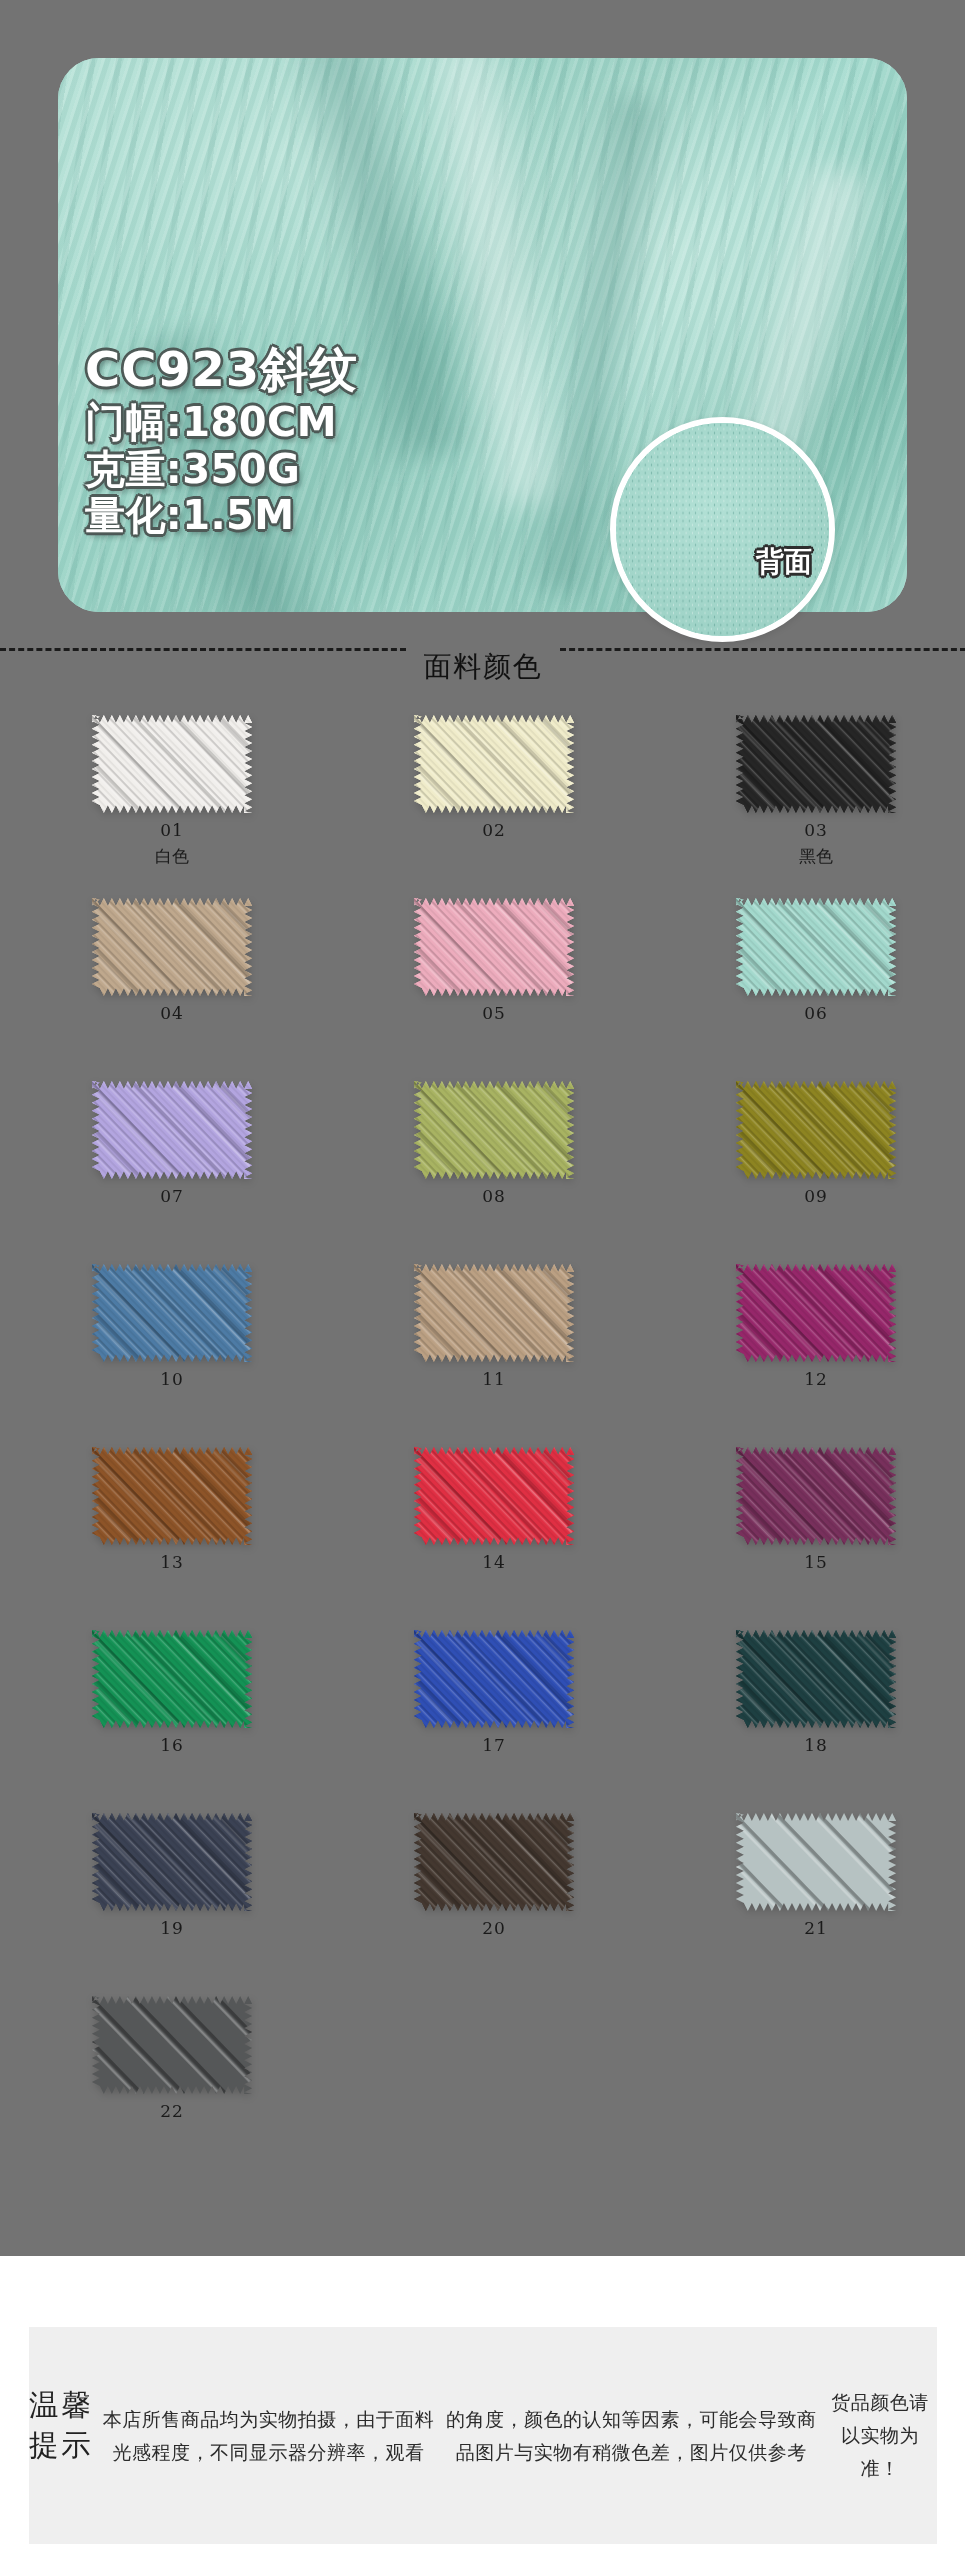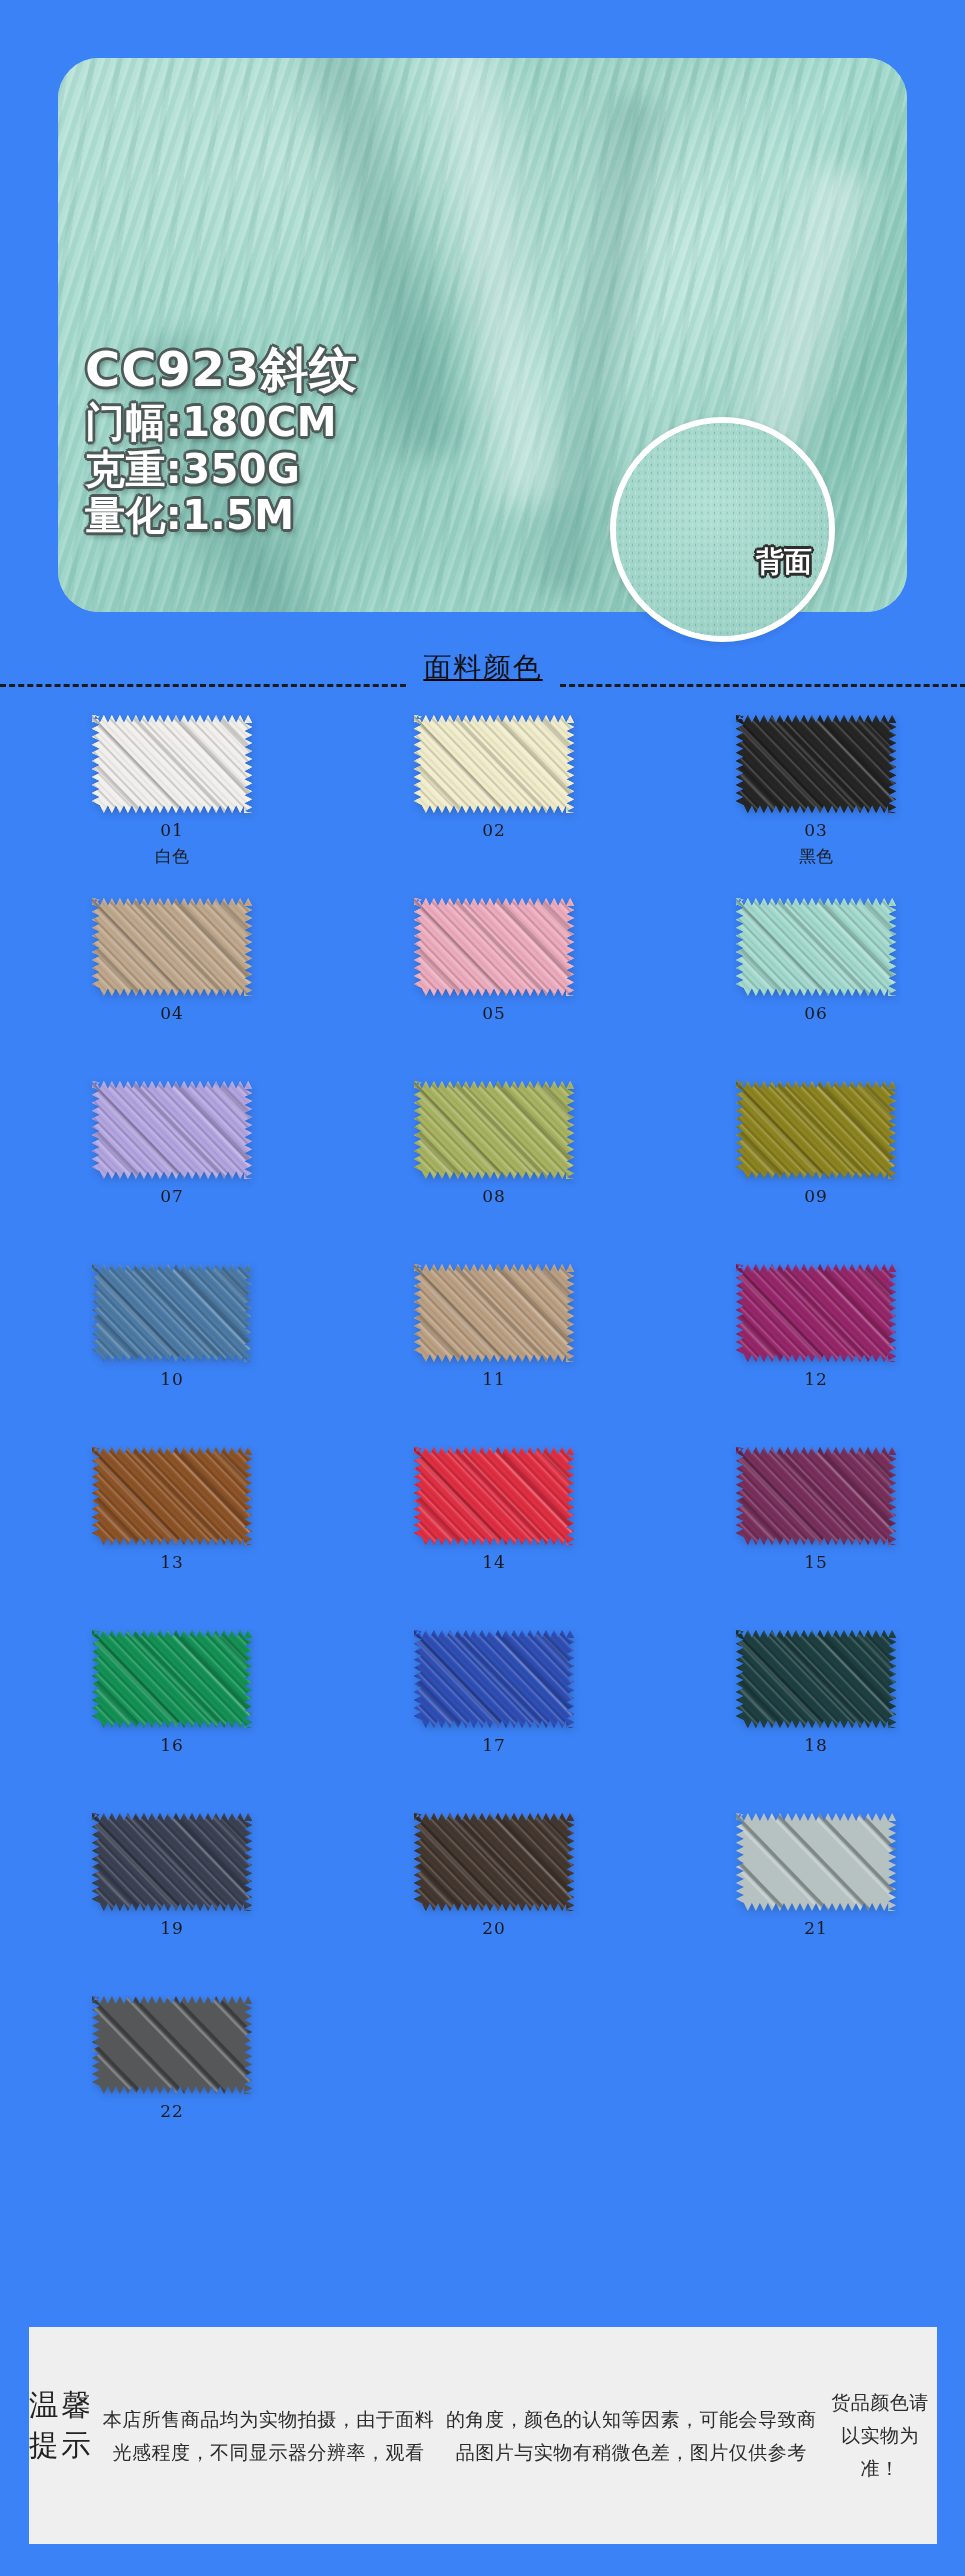--- a/index.html
+++ b/index.html
@@ -8,22 +8,22 @@
     width: 966px;
     height: 2576px;
     background: #ffffff;
     font-family: "Liberation Sans", "DejaVu Sans", sans-serif;
     overflow: hidden;
   }
 
   .page {
     position: relative;
     width: 966px;
-    height: 2576px;
-    background: #3b82f6;
+    height: 2256px;
+    background: #737373;
   }
 
   
   .hero {
     position: absolute;
     left: 58px;
     top: 58px;
     width: 849px;
     height: 554px;
     border-radius: 41px;
@@ -157,24 +157,23 @@
   }
 
   
   .divider {
     position: absolute;
     left: 0;
     top: 648px;
     width: 966px;
     height: 39px;
     display: flex;
-    align-items: flex-end;
+    align-items: flex-start;
     justify-content: center;
     gap: 17px;
-    text-decoration: underline;
   }
   .dash-line {
     flex: 1;
     height: 0;
     border-top: 3.6px dashed #1b1b1b;
   }
   .divider-title {
     font-size: 28px;
     font-weight: 400;
     color: #111111;

